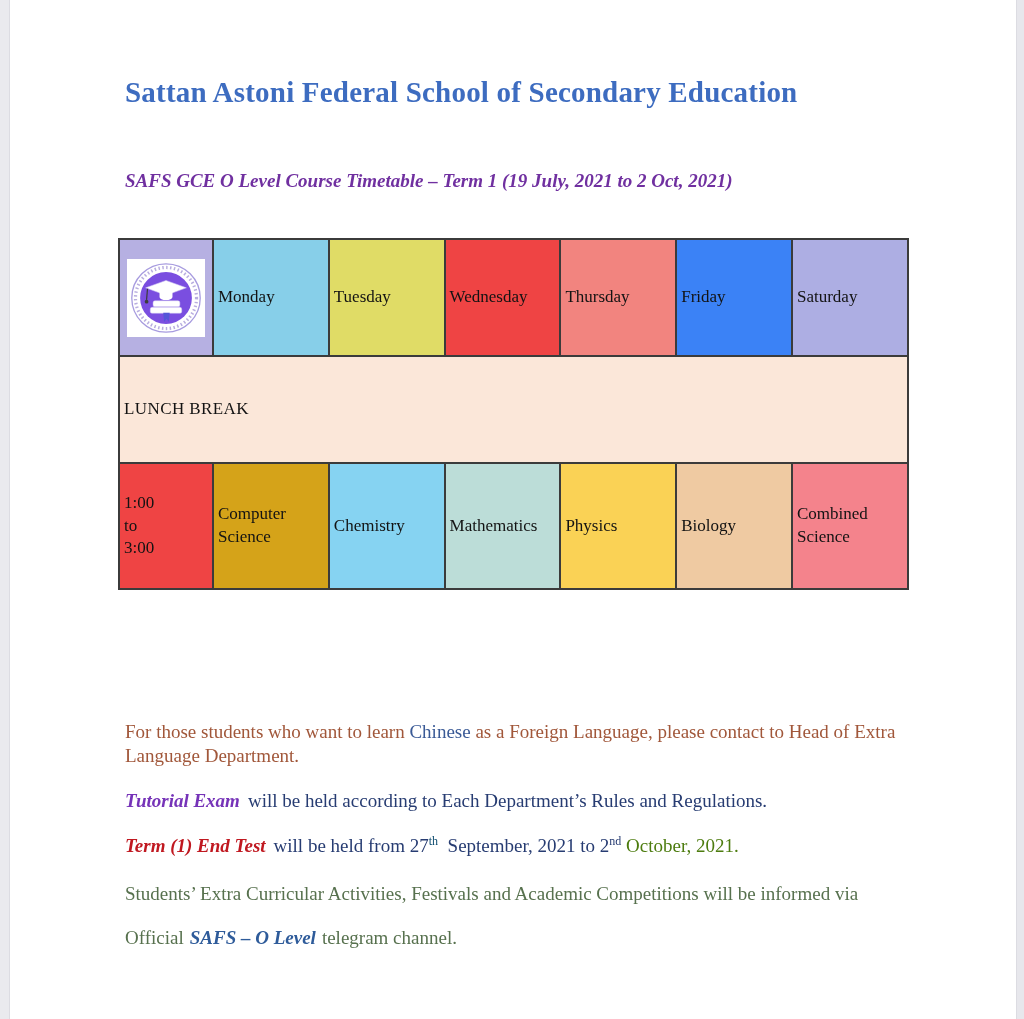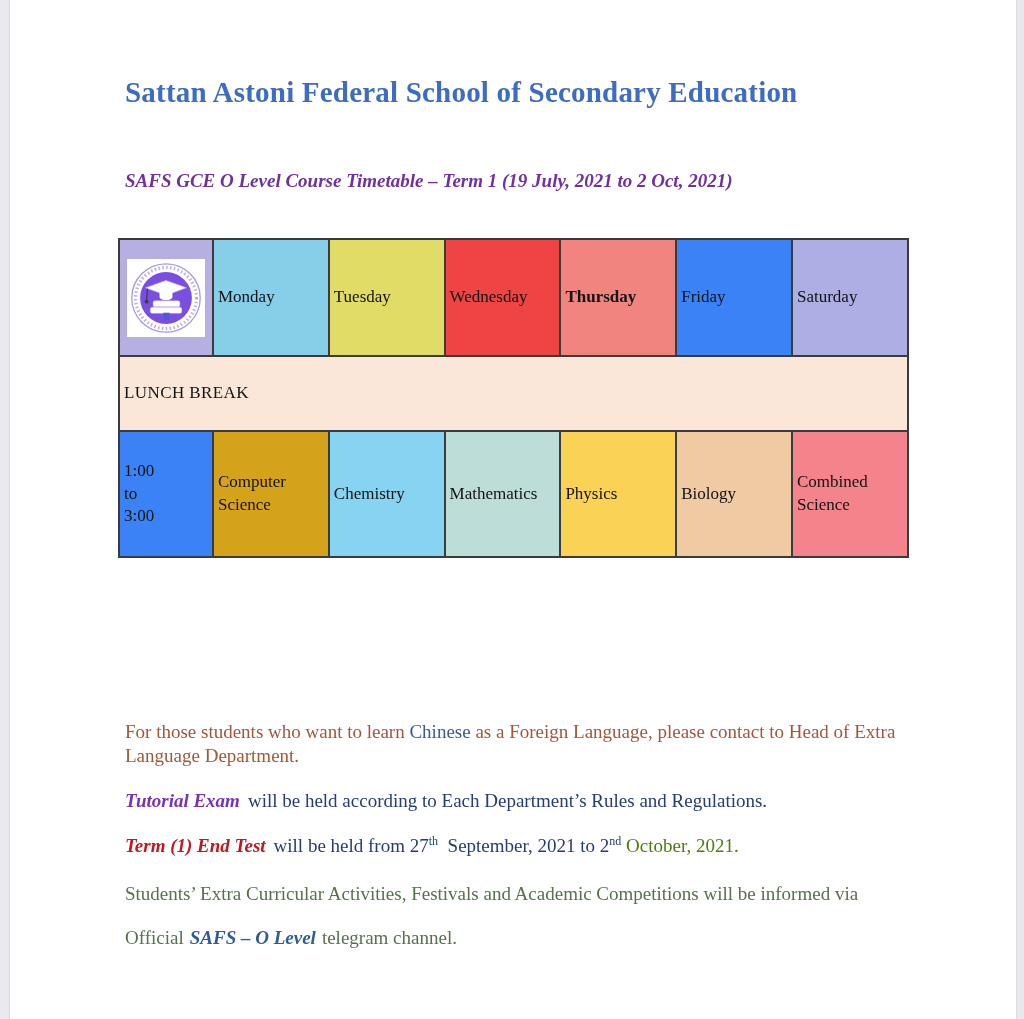--- a/index.html
+++ b/index.html
@@ -31,21 +31,21 @@
     width:789px; border-collapse:collapse; table-layout:fixed;
   }
   table.timetable td {
     border:2px solid #3b3b3b;
     vertical-align:middle;
     font-size:17px; color:#131313; padding:2px 4px;
     line-height:1.35;
   }
   tr.head-row    { height:117px; }
   tr.row-1       { height:107px; }
-  tr.lunch-row   { height:75px; }
+  tr.lunch-row   { height:107px; }
   tr.row-2       { height:126px; }
   td.time-cell   { white-space:pre-line; font-size:16.5px; line-height:1.45; }
   td.lunch-cell  { font-size:17.5px; letter-spacing:0.4px; }
   .logo-box {
     width:78px; height:78px; background:#ffffff; margin:0 auto;
     display:flex; align-items:center; justify-content:center;
   }
   .note { position:absolute; left:125px; width:800px; font-size:19px; line-height:24px; }
   .note-1 { top:720px; }
   .note-2 { top:789px; }
@@ -91,29 +91,29 @@
             <circle cx="19" cy="44" r="2" fill="#3c3c3c"></circle>
             <rect x="26" y="43" width="29" height="6.5" rx="2" fill="#ffffff" stroke="#cfc6f2" stroke-width="0.5"></rect>
             <rect x="23" y="50" width="34" height="6.5" rx="2" fill="#ffffff" stroke="#cfc6f2" stroke-width="0.5"></rect>
             <polygon points="37,56 44,56 43,66 40.5,62.5 38,66" fill="#5456d8"></polygon>
           </svg>
         </div>
       </td>
       <td style="background-color: rgb(135, 207, 233);">Monday</td>
       <td style="background-color: rgb(224, 220, 102);">Tuesday</td>
       <td style="background-color: #ef4444; margin-left: 20px;">Wednesday</td>
-      <td style="background-color: rgb(242, 132, 127); font-weight: bold;">Thursday</td>
+      <td style="background-color: rgb(242, 132, 127);">Thursday</td>
       <td style="background-color: #3b82f6;">Friday</td>
       <td style="background-color: rgb(173, 174, 227);">Saturday</td>
     </tr>
     <tr class="lunch-row">
       <td class="lunch-cell" colspan="7" style="background-color: rgb(251, 231, 217);">LUNCH BREAK</td>
     </tr>
     <tr class="row-2">
-      <td class="time-cell" style="background-color: #3b82f6;">1:00
+      <td class="time-cell" style="background-color: #ef4444;">1:00
 to
 3:00</td>
       <td style="background-color: rgb(213, 163, 25);">Computer Science</td>
       <td style="background-color: rgb(134, 211, 242);">Chemistry</td>
       <td style="background-color: rgb(188, 221, 216);">Mathematics</td>
       <td style="background-color: rgb(250, 210, 85);">Physics</td>
       <td style="background-color: rgb(239, 202, 162);">Biology</td>
       <td style="background-color: rgb(244, 131, 140);">Combined Science</td>
     </tr>
   </tbody>

